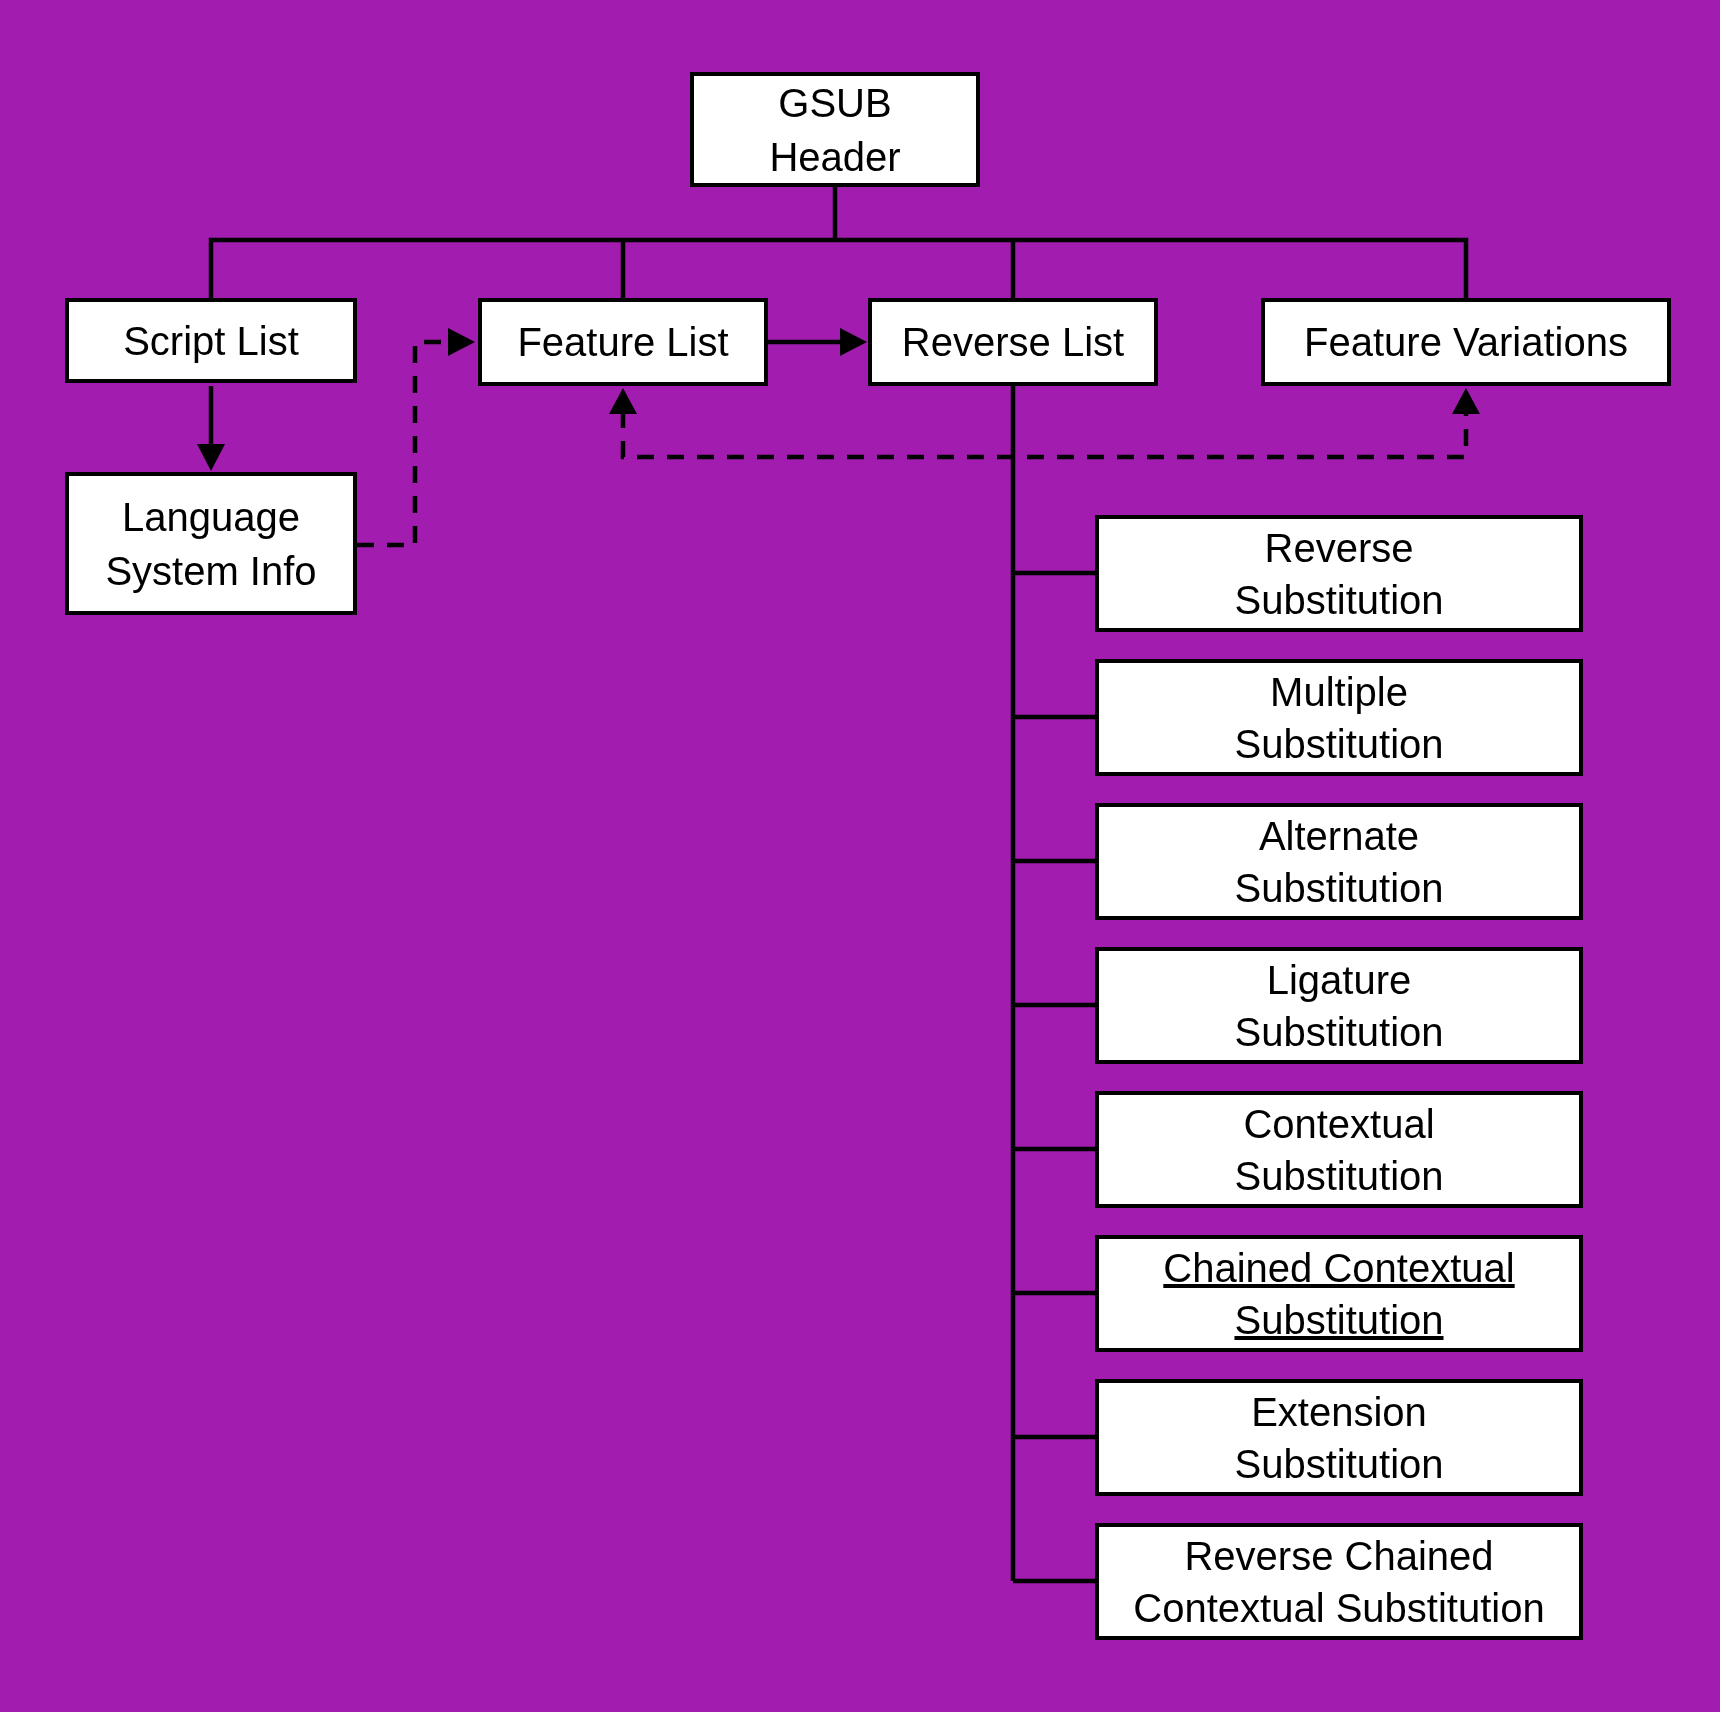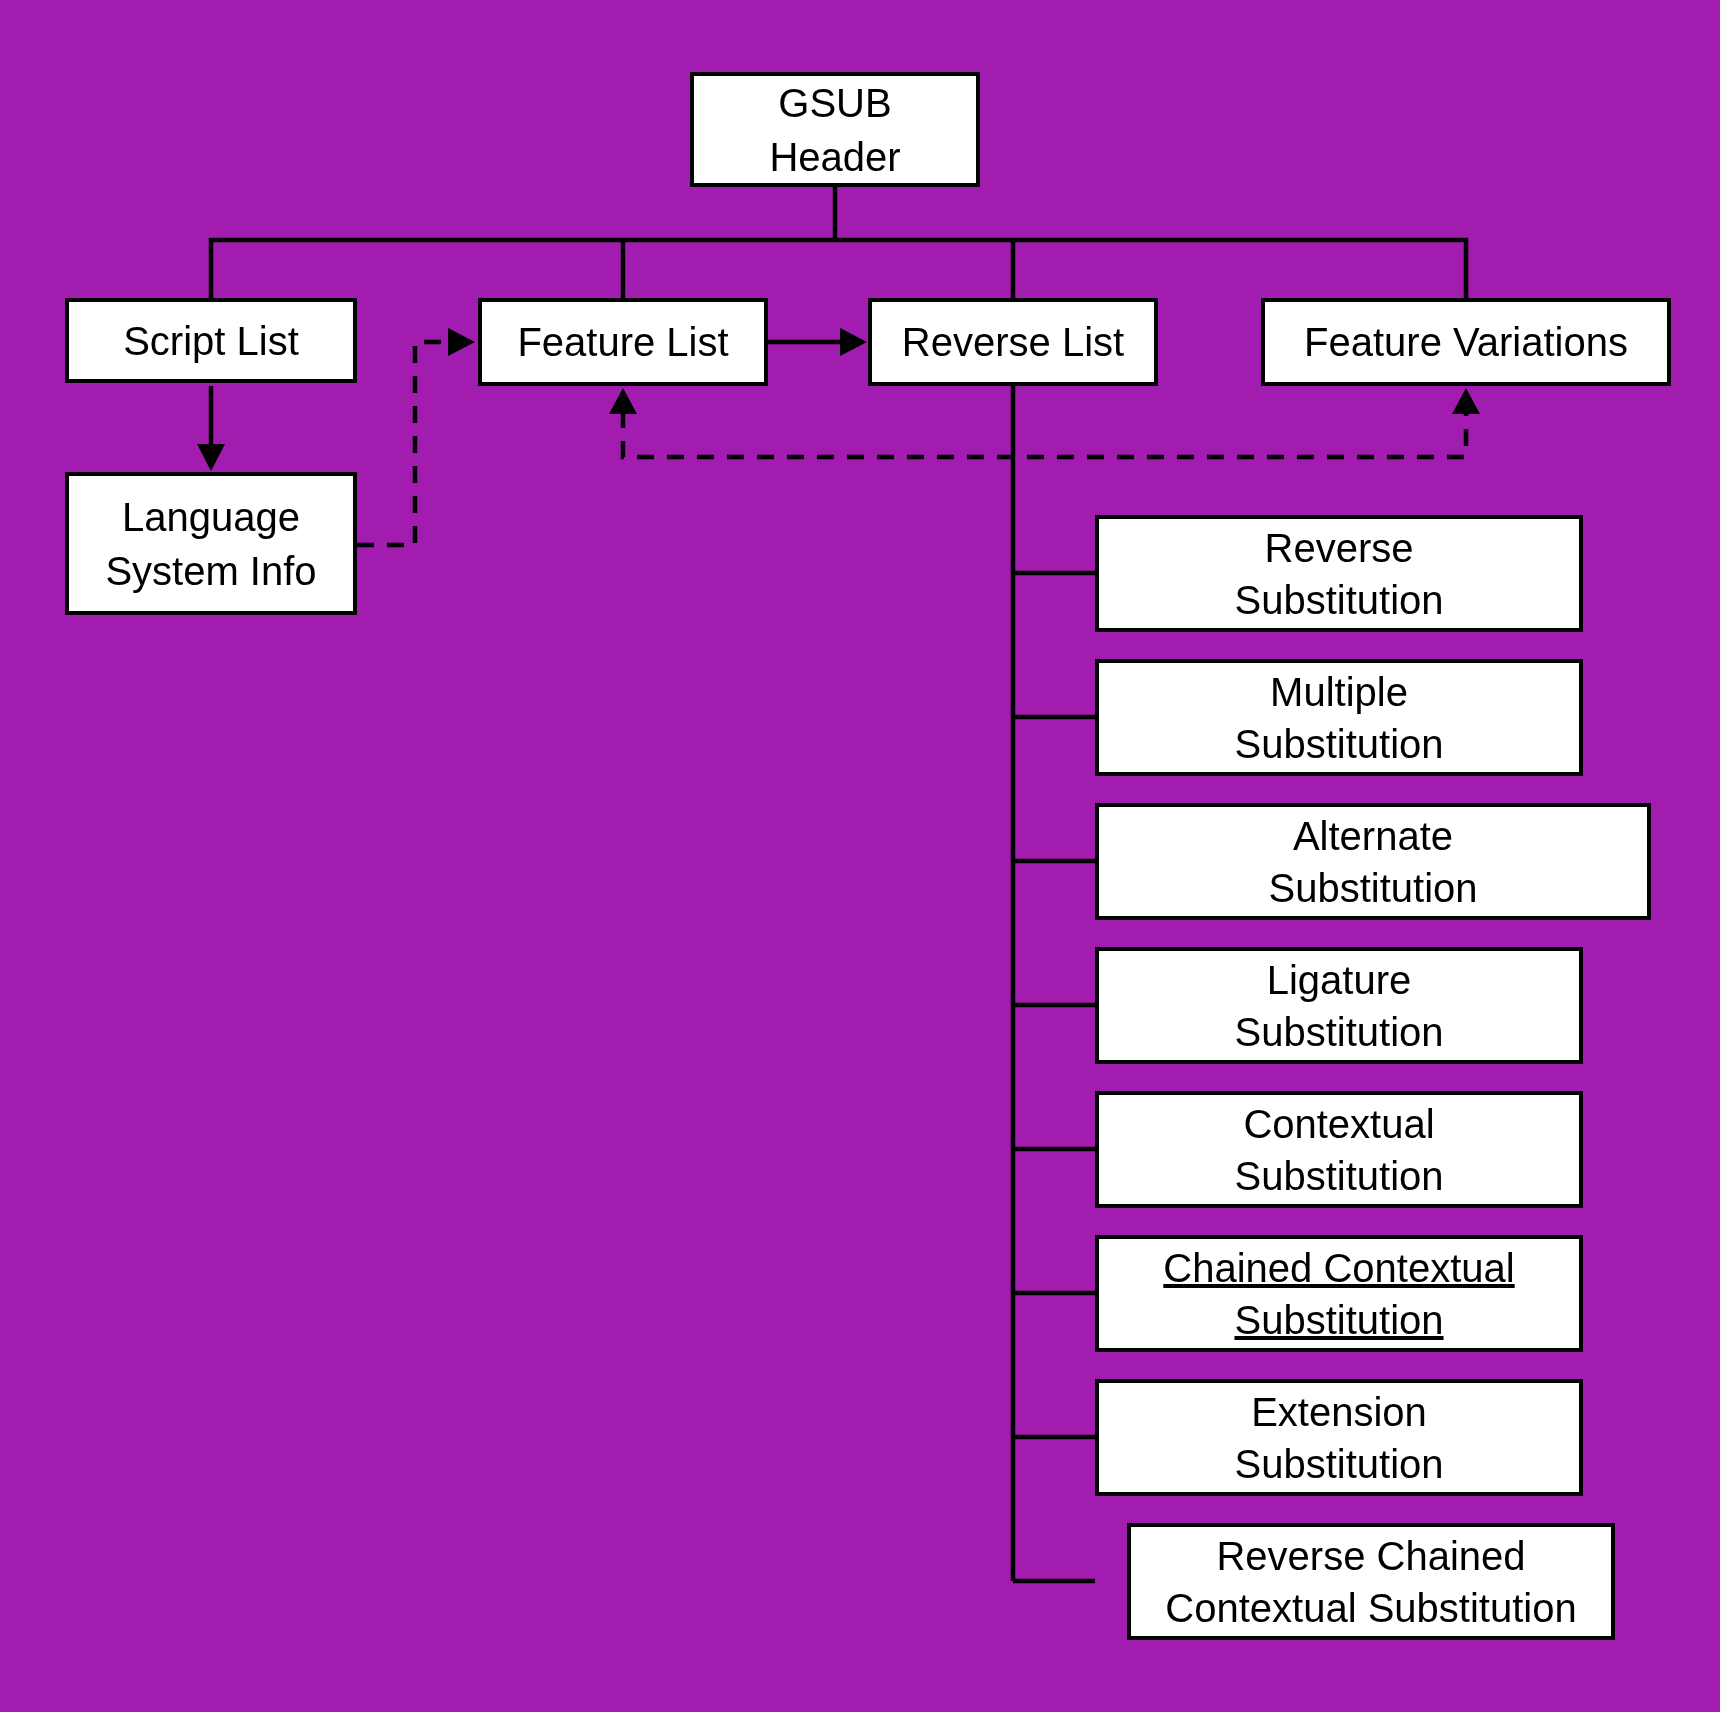--- a/index.html
+++ b/index.html
@@ -99,21 +99,21 @@
   <div class="node sub" style="left:1095px; top:515px; width:488px; height:117px;">
     <span>Reverse</span>
     <span>Substitution</span>
   </div>
 
   <div class="node sub" style="left:1095px; top:659px; width:488px; height:117px;">
     <span>Multiple</span>
     <span>Substitution</span>
   </div>
 
-  <div class="node sub" style="left:1095px; top:803px; width:556px; height:117px;">
+  <div class="node sub" style="left:1095px; top:803px; width:488px; height:117px;">
     <span>Alternate</span>
     <span>Substitution</span>
   </div>
 
   <div class="node sub" style="left:1095px; top:947px; width:488px; height:117px;">
     <span>Ligature</span>
     <span>Substitution</span>
   </div>
 
   <div class="node sub" style="left:1095px; top:1091px; width:488px; height:117px;">
@@ -124,18 +124,18 @@
   <div class="node sub" style="left:1095px; top:1235px; width:488px; height:117px;text-decoration:underline;">
     <span>Chained Contextual</span>
     <span>Substitution</span>
   </div>
 
   <div class="node sub" style="left:1095px; top:1379px; width:488px; height:117px;">
     <span>Extension</span>
     <span>Substitution</span>
   </div>
 
-  <div class="node sub" style="left:1095px; top:1523px; width:488px; height:117px;margin-left:32px;">
+  <div class="node sub" style="left:1095px; top:1523px; width:488px; height:117px;">
     <span>Reverse Chained</span>
     <span>Contextual Substitution</span>
   </div>
 
 </div>
 
 </body></html>

